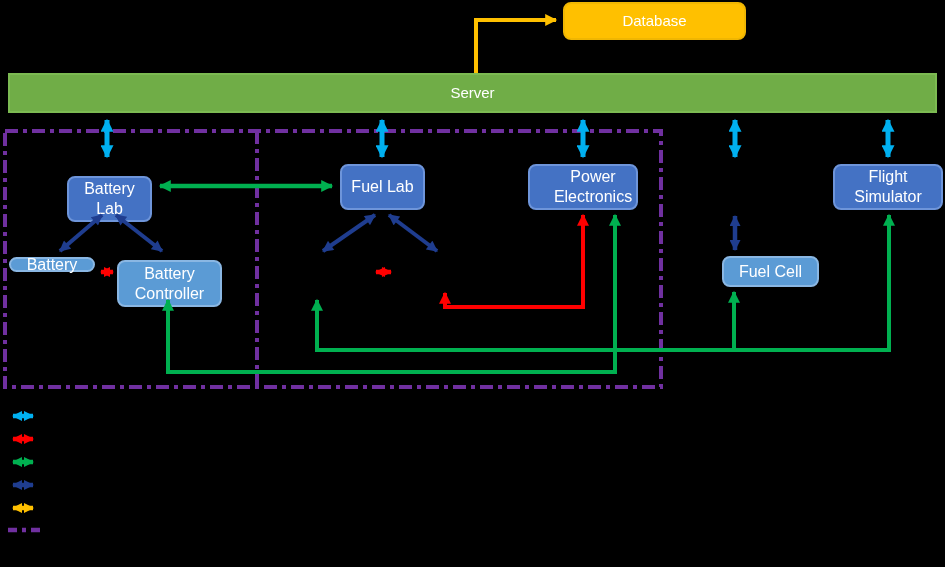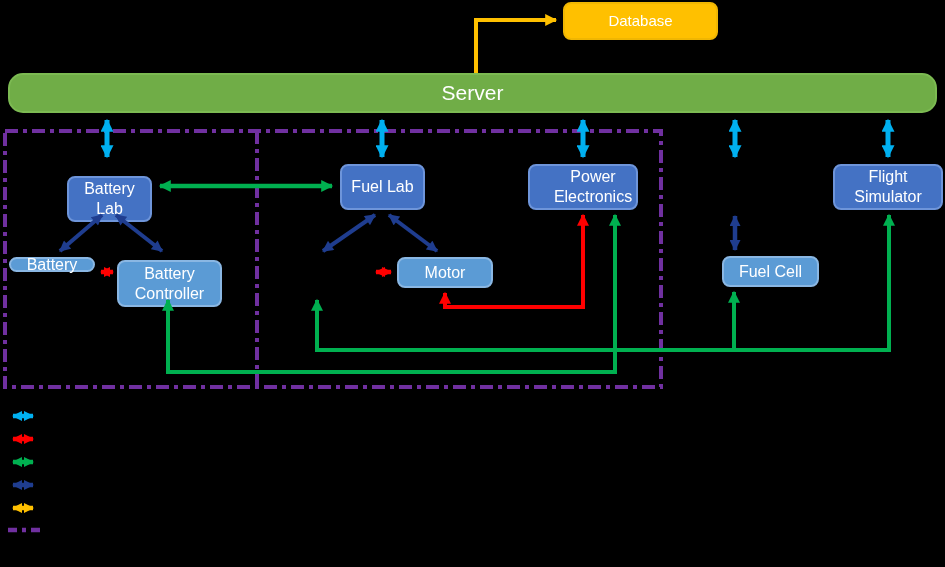--- a/index.html
+++ b/index.html
@@ -9,29 +9,29 @@
   }
   .node {
     position:absolute; box-sizing:border-box;
     display:flex; align-items:center; justify-content:center;
     text-align:center; color:#ffffff; border-radius:8px;
     font-size:16px; line-height:20px; padding:1px 4px;
   }
   .lab  { background:#4472C4; border:2px solid #6e95da; }
   .comp { background:#5B9BD5; border:2px solid #8ab7e3; }
   .db   { background:#FFC000; border:2px solid #f0b602; font-size:15px; }
-  .server { background:#70AD47; border:2px solid #7cba52; border-radius:15px; font-size:21px; }
+  .server { background:#70AD47; border:2px solid #7cba52; border-radius:0; font-size:15px; }
   svg.overlay { position:absolute; left:0; top:0; pointer-events:none; }
 </style>
 </head>
 <body>
 
 <div class="stage">
 
-  <div class="node db" style="left:563px; top:2px;   width:155px; height:38px;">
+  <div class="node db" style="left:563px; top:2px;   width:183px; height:38px;">
       <span>Database</span>
     </div>
   <div class="node server" style="left:8px;   top:73px;  width:929px; height:40px;">
       <span>Server</span>
     </div>
 
   <div class="node lab" style="left:67px;  top:176px; width:85px;  height:46px;">
       <span>Battery Lab</span>
     </div>
   <div class="node lab" style="left:340px; top:164px; width:85px;  height:46px;">
@@ -42,23 +42,20 @@
     </div>
   <div class="node lab" style="left:833px; top:164px; width:110px; height:46px;">
       <span>Flight Simulator</span>
     </div>
 
   <div class="node comp" style="left:9px;   top:257px; width:86px;  height:15px;">
       <span>Battery</span>
     </div>
   <div class="node comp" style="left:117px; top:260px; width:105px; height:47px;">
       <span>Battery Controller</span>
-    </div>
-  <div class="node comp" style="left:397px; top:257px; width:96px;  height:31px;">
-      <span>Motor</span>
     </div>
   <div class="node comp" style="left:686px; top:256px; width:97px;  height:31px;margin-left:36px;">
       <span>Fuel Cell</span>
     </div>
 
   <svg class="overlay" width="945" height="567" viewBox="0 0 945 567">
     <defs>
       <marker id="ah-c" viewBox="0 0 10 10" refX="9" refY="5" markerWidth="14" markerHeight="13" markerUnits="userSpaceOnUse" orient="auto-start-reverse">
           <path d="M0,0 L10,5 L0,10 z" fill="#00B0F0"></path>
         </marker>

